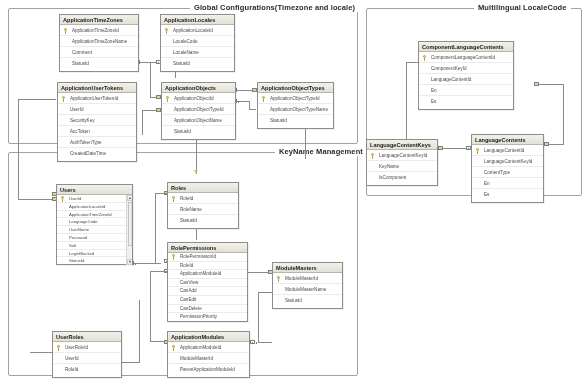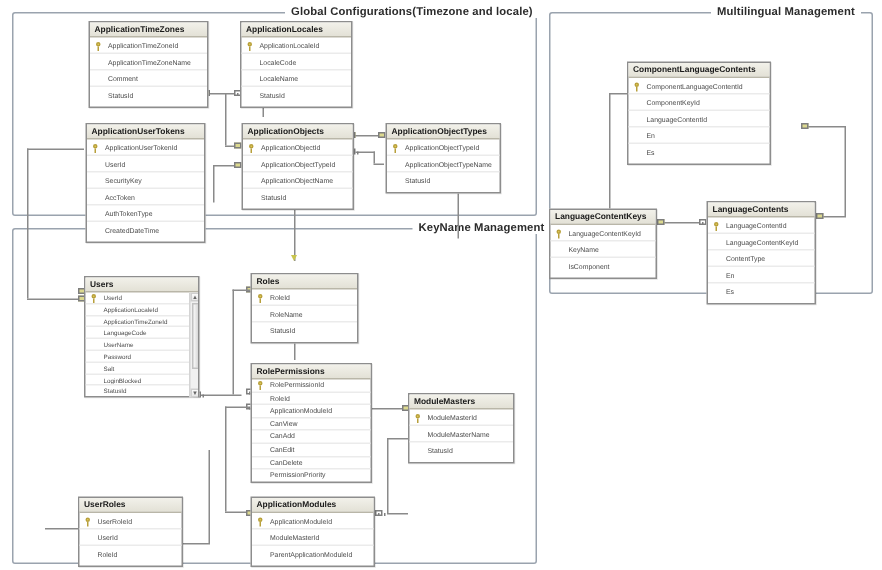--- a/index.html
+++ b/index.html
@@ -134,21 +134,21 @@
 
 <div id="canvas">
 
   <div class="group" style="left:8px;top:8px;width:348px;height:134px;"></div>
   <div class="group-label" style="left:190px;top:3px;">Global Configurations(Timezone and locale)</div>
 
   <div class="group" style="left:8px;top:152px;width:348px;height:222px;"></div>
   <div class="group-label" style="left:275px;top:147px;">KeyName Management</div>
 
   <div class="group" style="left:366px;top:8px;width:214px;height:186px;"></div>
-  <div class="group-label" style="left:474px;top:3px;">Multilingual Management</div>
+  <div class="group-label" style="left:474px;top:3px;">Multilingual LocaleCode</div>
 
   <div class="ln lh" style="left:139px;top:62px;width:22px;"></div>
   <div class="ln lv" style="left:150px;top:62px;height:35px;"></div>
   <div class="ln lh" style="left:150px;top:97px;width:11px;"></div>
   <div class="ep" style="left:135px;top:60px;"></div>
   <div class="ep inf" style="left:156px;top:60px;"></div>
   <div class="ep" style="left:156px;top:95px;"></div>
 
   <div class="ln lv" style="left:175px;top:72px;height:6px;"></div>
 

